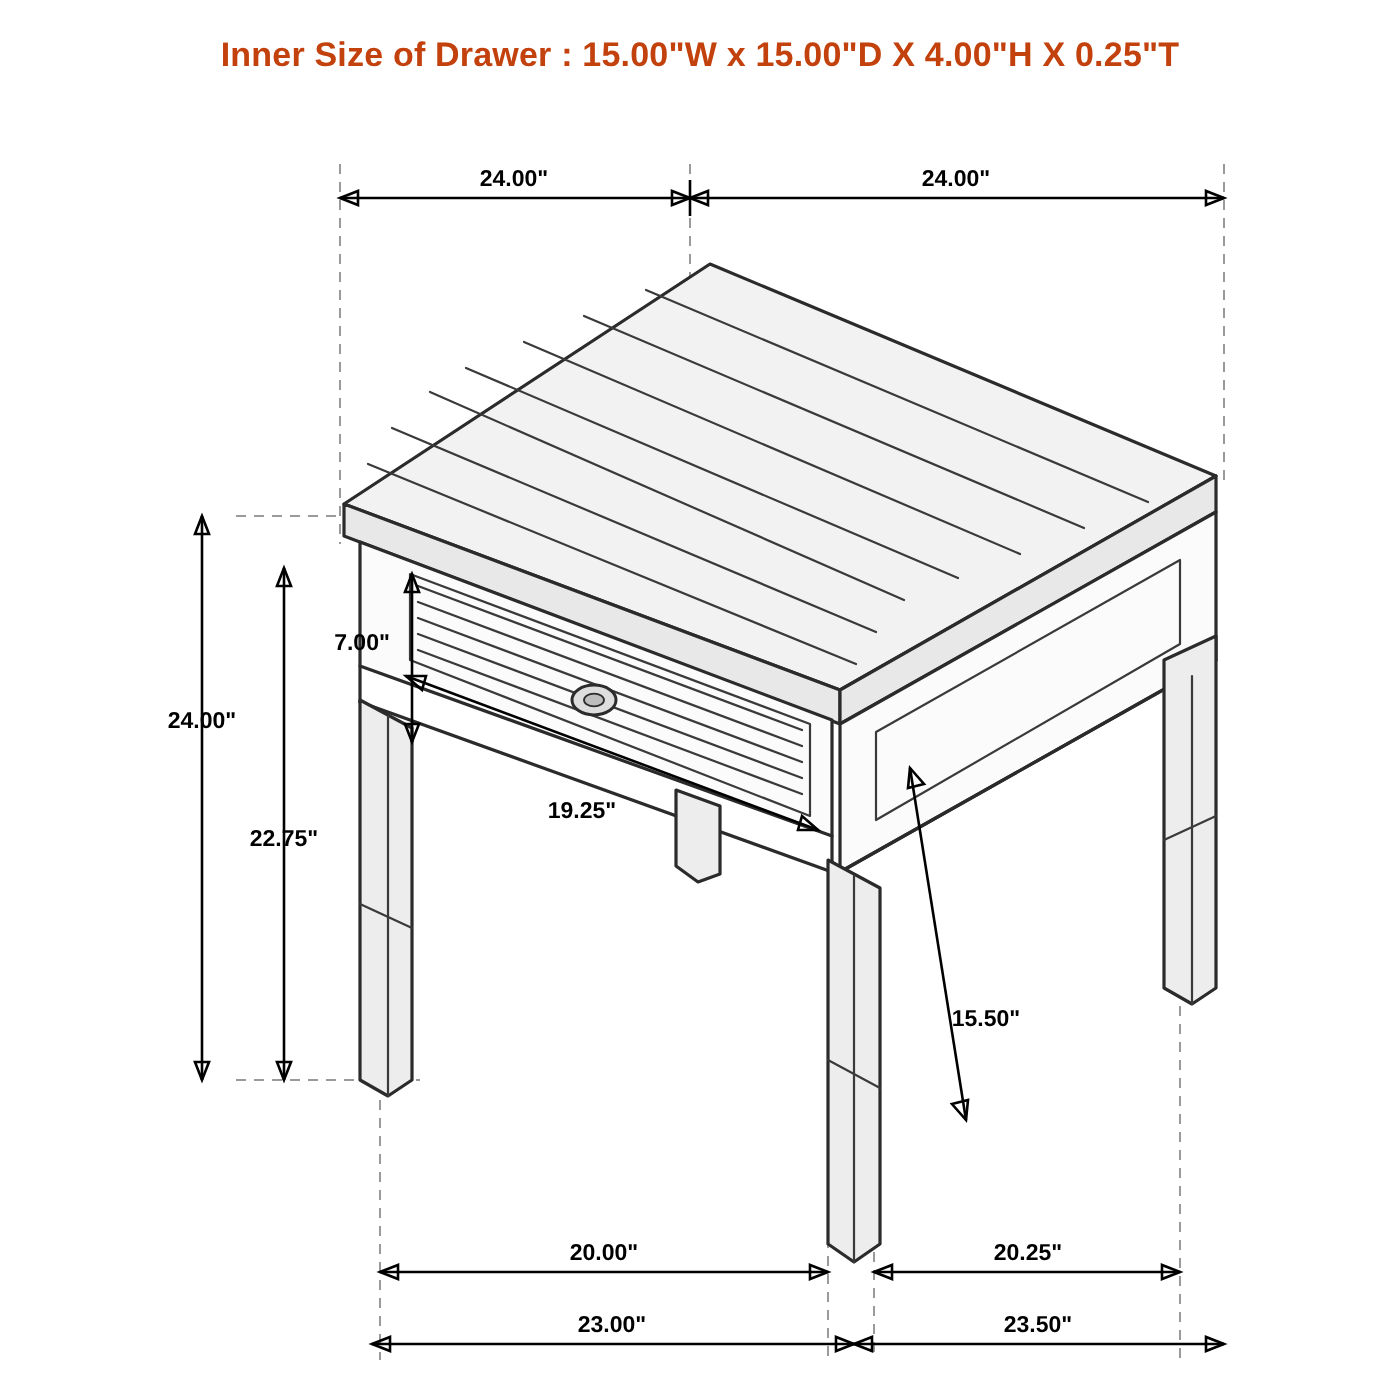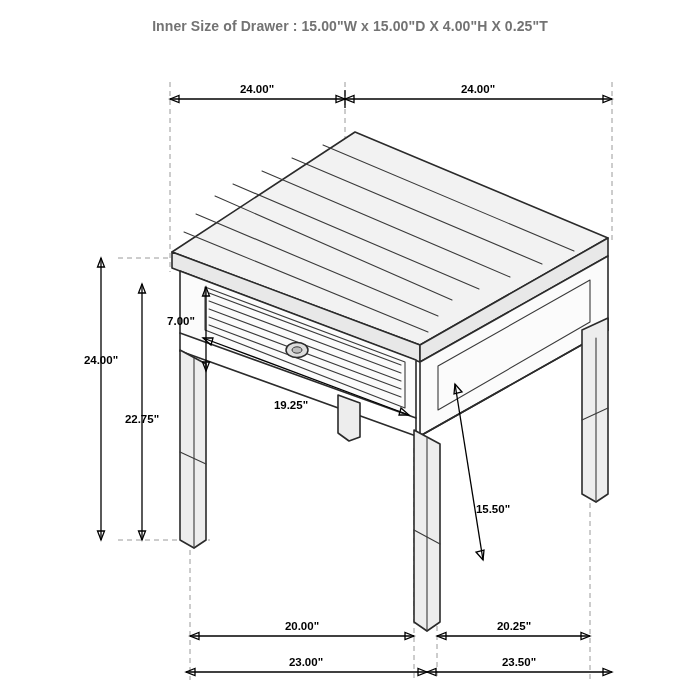--- a/index.html
+++ b/index.html
@@ -14,23 +14,23 @@
     background: #ffffff;
     font-family: "Liberation Sans", sans-serif;
     overflow: hidden;
   }
   #title {
     position: absolute;
     top: 18px;
     left: 0;
     width: 700px;
     text-align: center;
-    font-size: 14px;
+    font-size: 17px;
     font-weight: bold;
-    color: #737373;
+    color: #c2410c;
     letter-spacing: 0.1px;
   }
   svg#diagram {
     position: absolute;
     top: 0;
     left: 0;
   }
   .dimlabel {
     font-family: "Liberation Sans", sans-serif;
     font-size: 11.5px;

